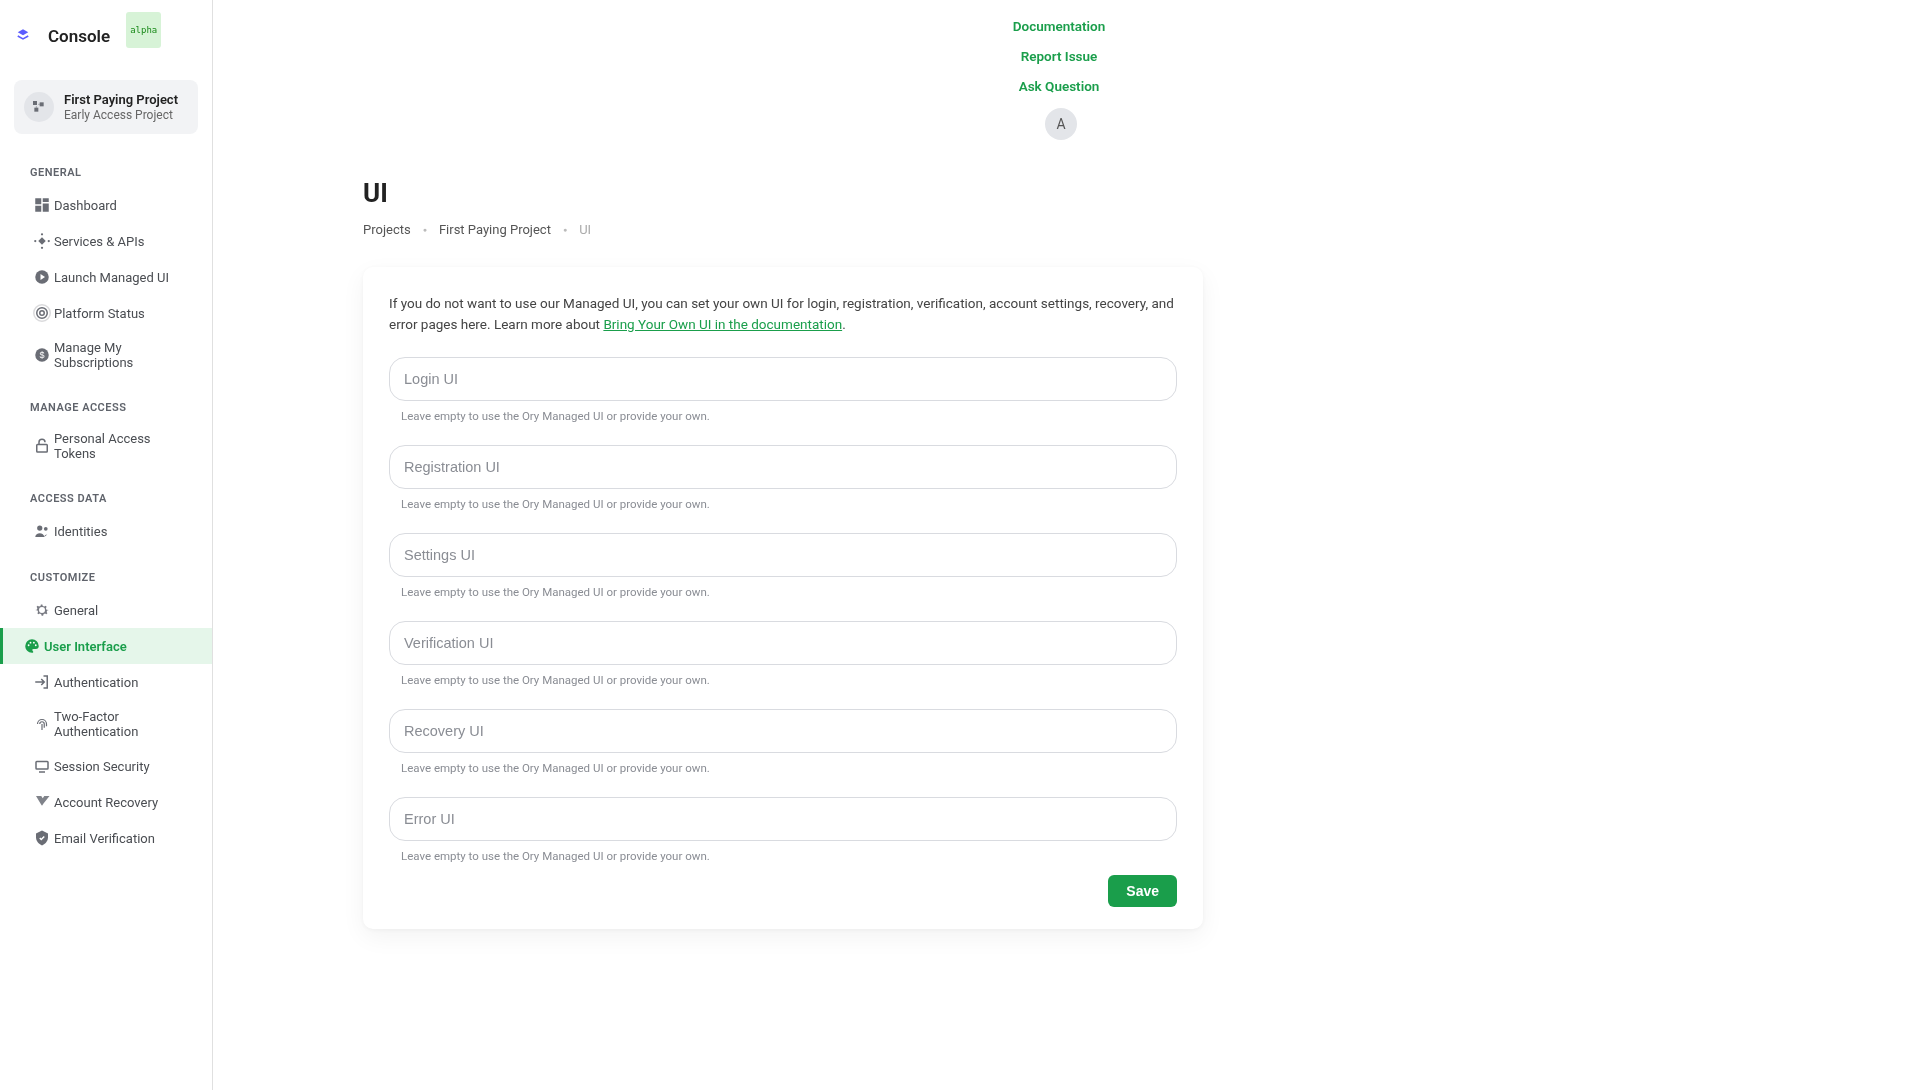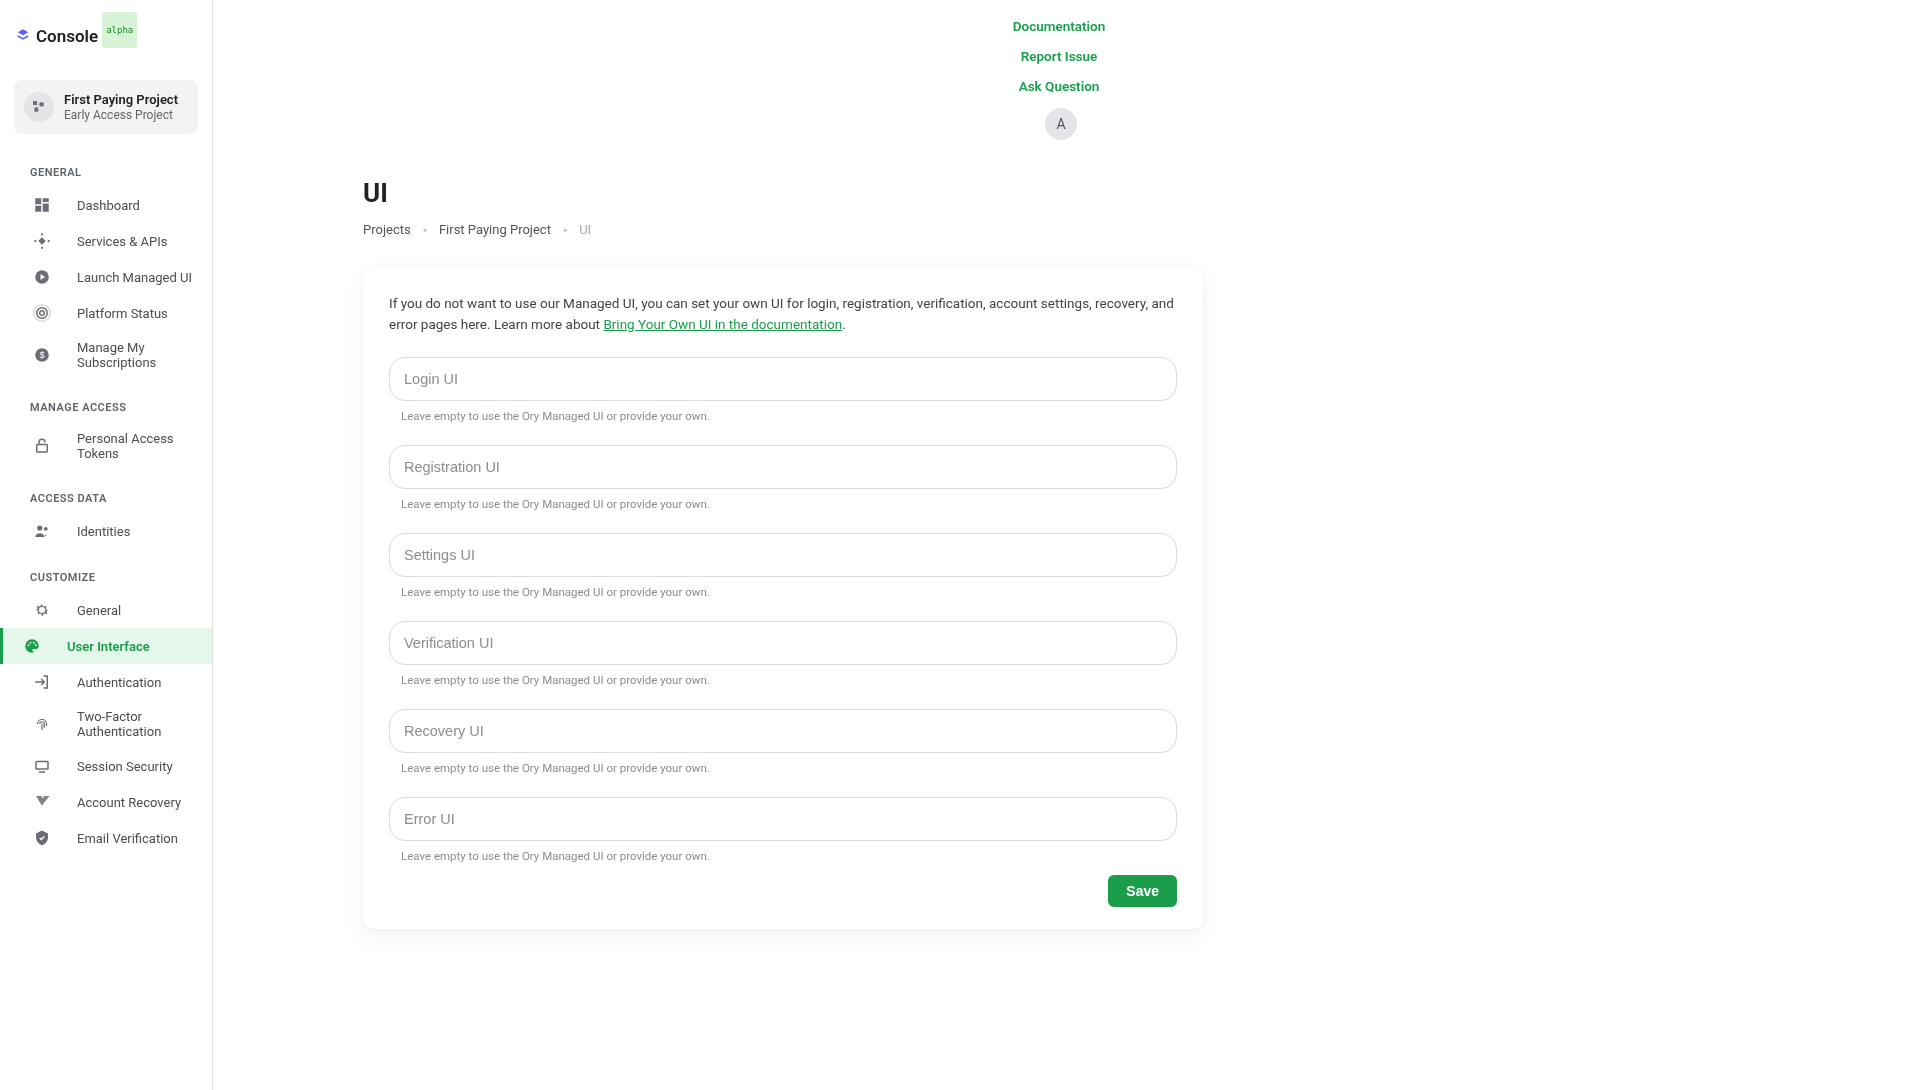--- a/index.html
+++ b/index.html
@@ -18,21 +18,21 @@
     flex: 0 0 213px;
     border-right: 1px solid #e0e0e0;
     display: flex;
     flex-direction: column;
     padding-top: 18px;
     overflow-y: auto;
   }
   .brand {
     display: flex;
     align-items: center;
-    gap: 4px;
+    gap: 16px;
     padding: 0 14px 8px 14px;
   }
   .brand-logo {
     width: 18px; height: 18px;
     display: inline-flex;
   }
   .brand-name {
     font-size: 17px;
     font-weight: 600;
     color: #222;
@@ -73,21 +73,21 @@
     font-size: 11px;
     letter-spacing: 0.5px;
     font-weight: 600;
     color: #5f636b;
     padding: 22px 30px 8px 30px;
   }
 
   .nav-item {
     display: flex;
     align-items: center;
-    gap: 26px;
+    gap: 3px;
     padding: 9px 20px 9px 30px;
     font-size: 13px;
     color: #4a4d52;
     cursor: pointer;
     border-left: 3px solid transparent;
   }
   .nav-item .nav-icon {
     width: 18px; height: 18px;
     display: inline-flex;
     align-items: center; justify-content: center;

